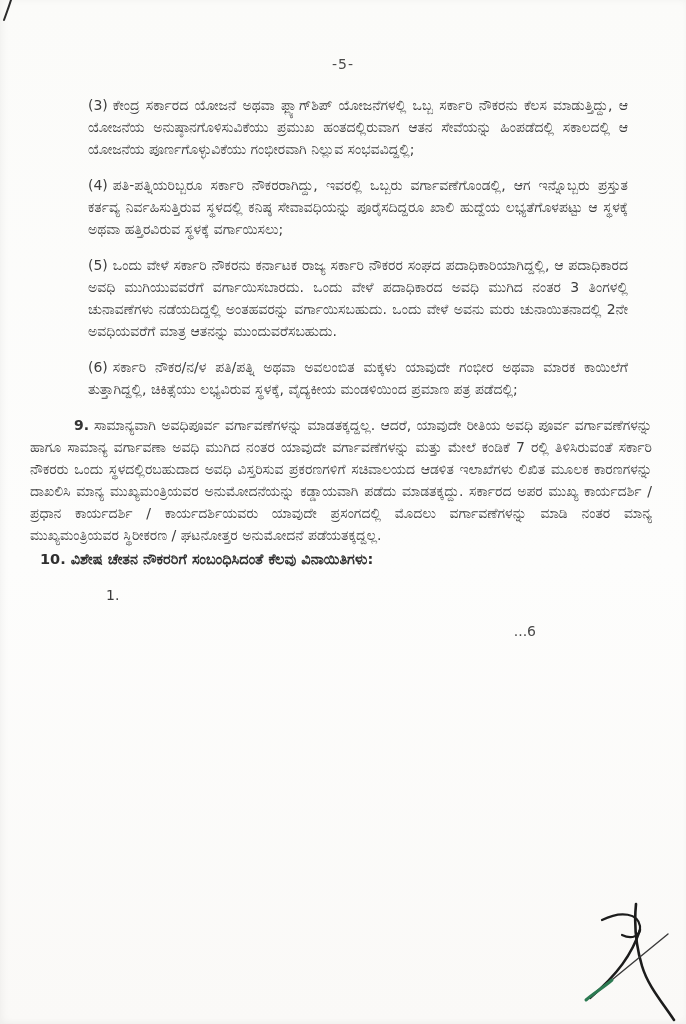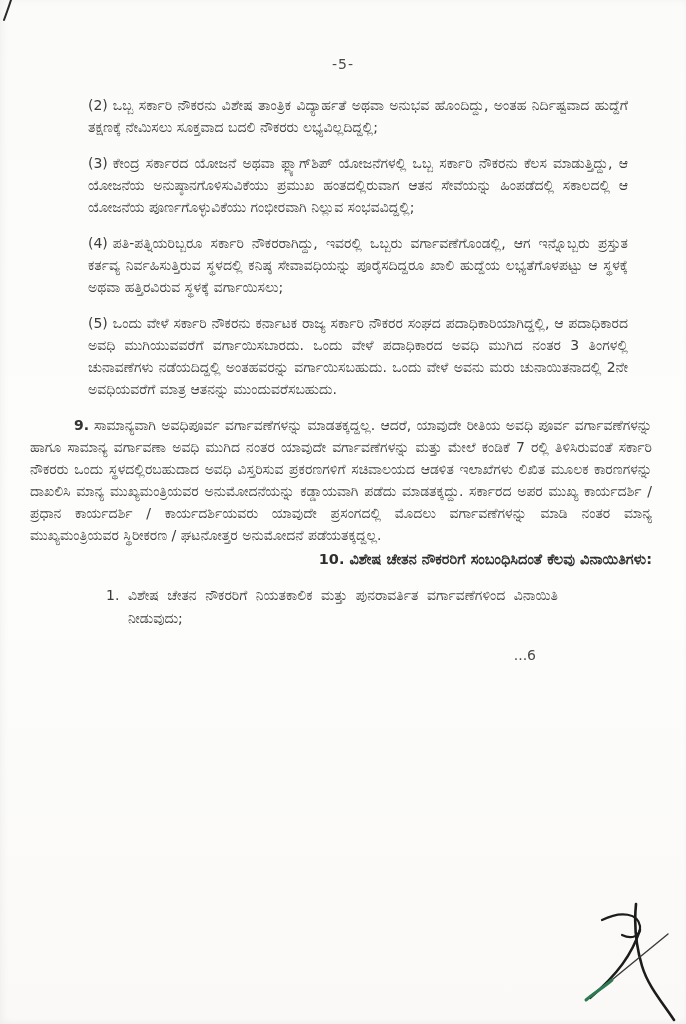--- a/index.html
+++ b/index.html
@@ -32,21 +32,21 @@
   .cnum{margin-right:5px;}
   .para9{
     margin:2px 0 0 0;
     text-align:justify;
     text-indent:44px;
   }
   .bold{font-weight:bold;color:#333;}
   .h10{
     margin:2px 0 14px 10px;
     font-size:14.5px;font-weight:bold;color:#2f2f2f;
-    text-align:right;line-height:22px;
+    text-align:left;line-height:22px;
   }
   .olist{margin-left:76px;}
   .li{display:flex;margin-bottom:4px;}
   .li-num{width:22px;flex:0 0 22px;}
   .li-body{width:430px;text-align:justify;line-height:23px;}
   .cont{
     margin:14px 116px 0 0;
     text-align:right;font-size:14px;color:#4a4a4a;
   }
   .signature{position:absolute;right:8px;bottom:2px;}
@@ -57,38 +57,37 @@
 <div class="page">
 
   <svg class="corner-mark" width="16" height="26" viewBox="0 0 16 26">
     <path d="M9,0 C7,6 5,12 2,20 M9,0 L6,9" stroke="#2a2a2a" stroke-width="2" fill="none" stroke-linecap="round"></path>
   </svg>
 
   <div class="pageno">-5-</div>
 
   <div class="content">
 
-    <p class="clause"><span class="cnum">(2)</span><span>ಒಬ್ಬ ಸರ್ಕಾರಿ ನೌಕರನು ವಿಶೇಷ ತಾಂತ್ರಿಕ ವಿದ್ಯಾರ್ಹತೆ ಅಥವಾ ಅನುಭವ ಹೊಂದಿದ್ದು, ಅಂತಹ ನಿರ್ದಿಷ್ಟವಾದ ಹುದ್ದೆಗೆ ತಕ್ಷಣಕ್ಕೆ ನೇಮಿಸಲು ಸೂಕ್ತವಾದ ಬದಲಿ ನೌಕರರು ಲಭ್ಯವಿಲ್ಲದಿದ್ದಲ್ಲಿ;</span></p>
 
     <p class="clause"><span class="cnum">(3)</span><span>ಕೇಂದ್ರ ಸರ್ಕಾರದ ಯೋಜನೆ ಅಥವಾ ಫ್ಲ್ಯಾಗ್‌ಶಿಪ್ ಯೋಜನೆಗಳಲ್ಲಿ ಒಬ್ಬ ಸರ್ಕಾರಿ ನೌಕರನು ಕೆಲಸ ಮಾಡುತ್ತಿದ್ದು, ಆ ಯೋಜನೆಯ ಅನುಷ್ಠಾನಗೊಳಿಸುವಿಕೆಯು ಪ್ರಮುಖ ಹಂತದಲ್ಲಿರುವಾಗ ಆತನ ಸೇವೆಯನ್ನು ಹಿಂಪಡೆದಲ್ಲಿ ಸಕಾಲದಲ್ಲಿ ಆ ಯೋಜನೆಯ ಪೂರ್ಣಗೊಳ್ಳುವಿಕೆಯು ಗಂಭೀರವಾಗಿ ನಿಲ್ಲುವ ಸಂಭವವಿದ್ದಲ್ಲಿ;</span></p>
 
     <p class="clause"><span class="cnum">(4)</span><span>ಪತಿ-ಪತ್ನಿಯರಿಬ್ಬರೂ ಸರ್ಕಾರಿ ನೌಕರರಾಗಿದ್ದು, ಇವರಲ್ಲಿ ಒಬ್ಬರು ವರ್ಗಾವಣೆಗೊಂಡಲ್ಲಿ, ಆಗ ಇನ್ನೊಬ್ಬರು ಪ್ರಸ್ತುತ ಕರ್ತವ್ಯ ನಿರ್ವಹಿಸುತ್ತಿರುವ ಸ್ಥಳದಲ್ಲಿ ಕನಿಷ್ಠ ಸೇವಾವಧಿಯನ್ನು ಪೂರೈಸದಿದ್ದರೂ ಖಾಲಿ ಹುದ್ದೆಯ ಲಭ್ಯತೆಗೊಳಪಟ್ಟು ಆ ಸ್ಥಳಕ್ಕೆ ಅಥವಾ ಹತ್ತಿರವಿರುವ ಸ್ಥಳಕ್ಕೆ ವರ್ಗಾಯಿಸಲು;</span></p>
 
     <p class="clause"><span class="cnum">(5)</span><span>ಒಂದು ವೇಳೆ ಸರ್ಕಾರಿ ನೌಕರನು ಕರ್ನಾಟಕ ರಾಜ್ಯ ಸರ್ಕಾರಿ ನೌಕರರ ಸಂಘದ ಪದಾಧಿಕಾರಿಯಾಗಿದ್ದಲ್ಲಿ, ಆ ಪದಾಧಿಕಾರದ ಅವಧಿ ಮುಗಿಯುವವರೆಗೆ ವರ್ಗಾಯಿಸಬಾರದು. ಒಂದು ವೇಳೆ ಪದಾಧಿಕಾರದ ಅವಧಿ ಮುಗಿದ ನಂತರ 3 ತಿಂಗಳಲ್ಲಿ ಚುನಾವಣೆಗಳು ನಡೆಯದಿದ್ದಲ್ಲಿ ಅಂತಹವರನ್ನು ವರ್ಗಾಯಿಸಬಹುದು. ಒಂದು ವೇಳೆ ಅವನು ಮರು ಚುನಾಯಿತನಾದಲ್ಲಿ 2ನೇ ಅವಧಿಯವರೆಗೆ ಮಾತ್ರ ಆತನನ್ನು ಮುಂದುವರೆಸಬಹುದು.</span></p>
 
+    <p class="clause"><span class="cnum">(6)</span><span>ಸರ್ಕಾರಿ ನೌಕರ/ನ/ಳ ಪತಿ/ಪತ್ನಿ ಅಥವಾ ಅವಲಂಬಿತ ಮಕ್ಕಳು ಯಾವುದೇ ಗಂಭೀರ ಅಥವಾ ಮಾರಕ ಕಾಯಿಲೆಗೆ ತುತ್ತಾಗಿದ್ದಲ್ಲಿ, ಚಿಕಿತ್ಸೆಯು ಲಭ್ಯವಿರುವ ಸ್ಥಳಕ್ಕೆ, ವೈದ್ಯಕೀಯ ಮಂಡಳಿಯಿಂದ ಪ್ರಮಾಣ ಪತ್ರ ಪಡೆದಲ್ಲಿ;</span></p>
 
 
     <p class="para9"><span class="cnum bold">9.</span><span>ಸಾಮಾನ್ಯವಾಗಿ ಅವಧಿಪೂರ್ವ ವರ್ಗಾವಣೆಗಳನ್ನು ಮಾಡತಕ್ಕದ್ದಲ್ಲ. ಆದರೆ, ಯಾವುದೇ ರೀತಿಯ ಅವಧಿ ಪೂರ್ವ ವರ್ಗಾವಣೆಗಳನ್ನು ಹಾಗೂ ಸಾಮಾನ್ಯ ವರ್ಗಾವಣಾ ಅವಧಿ ಮುಗಿದ ನಂತರ ಯಾವುದೇ ವರ್ಗಾವಣೆಗಳನ್ನು ಮತ್ತು ಮೇಲೆ ಕಂಡಿಕೆ 7 ರಲ್ಲಿ ತಿಳಿಸಿರುವಂತೆ ಸರ್ಕಾರಿ ನೌಕರರು ಒಂದು ಸ್ಥಳದಲ್ಲಿರಬಹುದಾದ ಅವಧಿ ವಿಸ್ತರಿಸುವ ಪ್ರಕರಣಗಳಿಗೆ ಸಚಿವಾಲಯದ ಆಡಳಿತ ಇಲಾಖೆಗಳು ಲಿಖಿತ ಮೂಲಕ ಕಾರಣಗಳನ್ನು ದಾಖಲಿಸಿ ಮಾನ್ಯ ಮುಖ್ಯಮಂತ್ರಿಯವರ ಅನುಮೋದನೆಯನ್ನು ಕಡ್ಡಾಯವಾಗಿ ಪಡೆದು ಮಾಡತಕ್ಕದ್ದು. ಸರ್ಕಾರದ ಅಪರ ಮುಖ್ಯ ಕಾರ್ಯದರ್ಶಿ / ಪ್ರಧಾನ ಕಾರ್ಯದರ್ಶಿ / ಕಾರ್ಯದರ್ಶಿಯವರು ಯಾವುದೇ ಪ್ರಸಂಗದಲ್ಲಿ ಮೊದಲು ವರ್ಗಾವಣೆಗಳನ್ನು ಮಾಡಿ ನಂತರ ಮಾನ್ಯ ಮುಖ್ಯಮಂತ್ರಿಯವರ ಸ್ಥಿರೀಕರಣ / ಘಟನೋತ್ತರ ಅನುಮೋದನೆ ಪಡೆಯತಕ್ಕದ್ದಲ್ಲ.</span></p>
 
     <h2 class="h10"><span class="cnum">10.</span><span>ವಿಶೇಷ ಚೇತನ ನೌಕರರಿಗೆ ಸಂಬಂಧಿಸಿದಂತೆ ಕೆಲವು ವಿನಾಯಿತಿಗಳು:</span></h2>
 
     <div class="olist">
       <div class="li">
         <span class="li-num">1.</span>
-        <span class="li-body">ವಿಶೇಷ ಚೇತನ ನೌಕರರಿಗೆ ನಿಯತಕಾಲಿಕ ಮತ್ತು ಪುನರಾವರ್ತಿತ ವರ್ಗಾವಣೆಗಳಿಂದ ವಿನಾಯಿತಿ ನೀಡುವುದು;</span>
       </div>
     </div>
 
     <div class="cont">...6</div>
 
   </div>
 
   <svg class="signature" width="104" height="120" viewBox="0 0 104 120">
     <path d="M62,2 C60,22 62,44 68,64 C74,84 88,100 100,118" stroke="#1c1c1c" stroke-width="2.6" fill="none" stroke-linecap="round"></path>
     <path d="M28,18 C48,8 64,12 66,24 C67,34 58,38 48,33" stroke="#1c1c1c" stroke-width="2.2" fill="none" stroke-linecap="round"></path>

